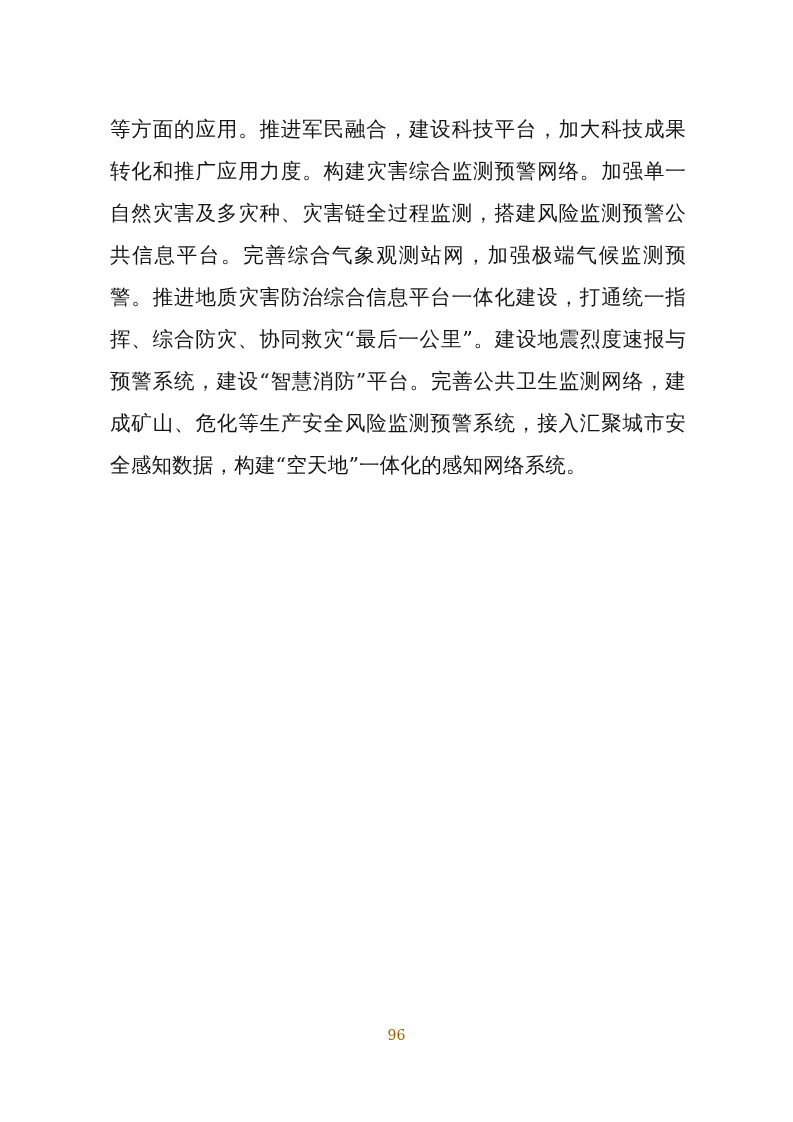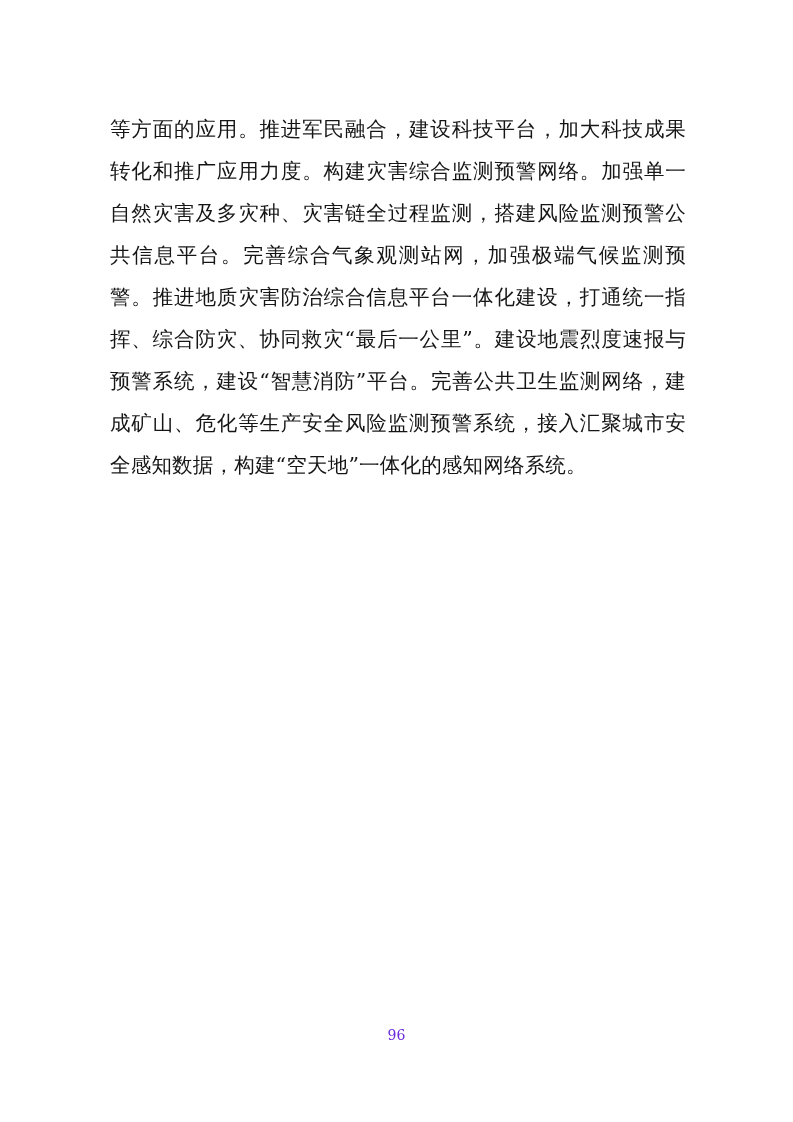--- a/index.html
+++ b/index.html
@@ -40,21 +40,21 @@
     text-indent: 0;
     word-break: break-all;
   }
   .page-number {
     position: absolute;
     left: 0;
     right: 0;
     top: 1027px;
     text-align: center;
     font-size: 14px;
-    color: #6d28d9;
+    color: #a16207;
     font-family: "DejaVu Serif", "Liberation Serif", serif;
   }
 </style>
 </head>
 <body>
 
 <div class="page">
   <div class="content">
     <p class="body-paragraph">等方面的应用。推进军民融合，建设科技平台，加大科技成果转化和推广应用力度。构建灾害综合监测预警网络。加强单一自然灾害及多灾种、灾害链全过程监测，搭建风险监测预警公共信息平台。完善综合气象观测站网，加强极端气候监测预警。推进地质灾害防治综合信息平台一体化建设，打通统一指挥、综合防灾、协同救灾“最后一公里”。建设地震烈度速报与预警系统，建设“智慧消防”平台。完善公共卫生监测网络，建成矿山、危化等生产安全风险监测预警系统，接入汇聚城市安全感知数据，构建“空天地”一体化的感知网络系统。</p>
   </div>

